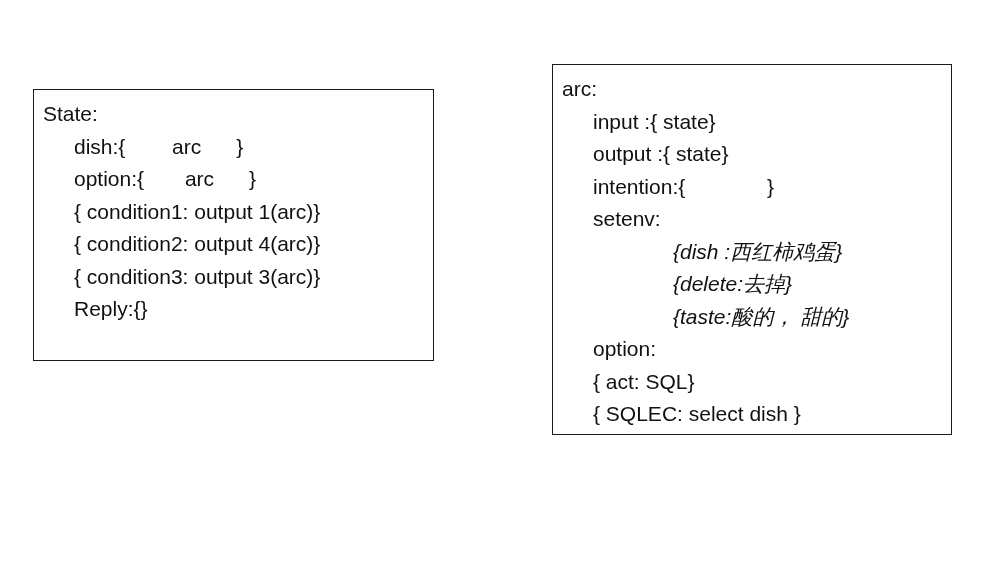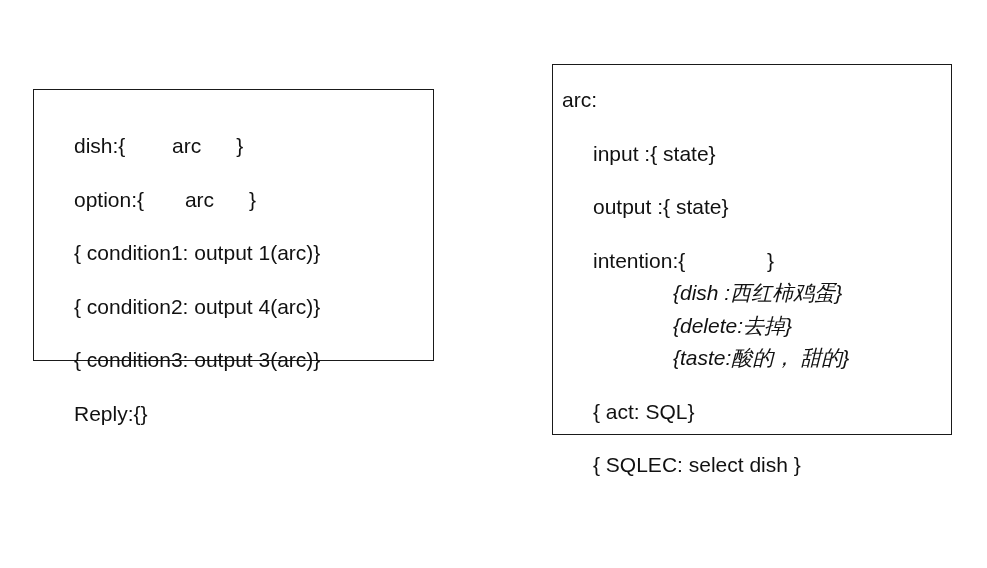--- a/index.html
+++ b/index.html
@@ -13,63 +13,66 @@
     height: 568px;
     background: #ffffff;
     font-family: "Liberation Sans", "DejaVu Sans", sans-serif;
     overflow: hidden;
   }
   .box {
     position: absolute;
     box-sizing: border-box;
     background: #ffffff;
     border: 1.5px solid #1a1a1a;
-    padding-top: 19px;
+    padding-top: 8px;
   }
   .state-box {
     left: 33px;
     top: 89px;
     width: 401px;
     height: 272px;
   }
   .arc-box {
     left: 552px;
     top: 64px;
     width: 400px;
     height: 371px;
   }
   .line {
     white-space: pre;
     font-size: 21px;
     line-height: 32.5px;
     color: #111111;
   }
   .ind0 { padding-left: 9px; }
-  .ind1 { padding-left: 40px; margin-top: 21px; }
+  .ind1 { padding-left: 40px; }
   .ind2 { padding-left: 120px; font-style: italic; }
 </style>
 </head>
 <body>
 
 <div class="canvas">
 
   <div class="box state-box">
+    <div class="line ind0">State:</div>
     <div class="line ind1">dish:{        arc      }</div>
     <div class="line ind1">option:{       arc      }</div>
     <div class="line ind1">{ condition1: output 1(arc)}</div>
     <div class="line ind1">{ condition2: output 4(arc)}</div>
     <div class="line ind1">{ condition3: output 3(arc)}</div>
     <div class="line ind1">Reply:{}</div>
   </div>
 
   <div class="box arc-box">
     <div class="line ind0">arc:</div>
     <div class="line ind1">input :{ state}</div>
     <div class="line ind1">output :{ state}</div>
     <div class="line ind1">intention:{              }</div>
+    <div class="line ind1">setenv:</div>
     <div class="line ind2">{dish :西红柿鸡蛋}</div>
     <div class="line ind2">{delete:去掉}</div>
     <div class="line ind2">{taste:酸的， 甜的}</div>
+    <div class="line ind1">option:</div>
     <div class="line ind1">{ act: SQL}</div>
     <div class="line ind1">{ SQLEC: select dish }</div>
   </div>
 
 </div>
 
 </body></html>

